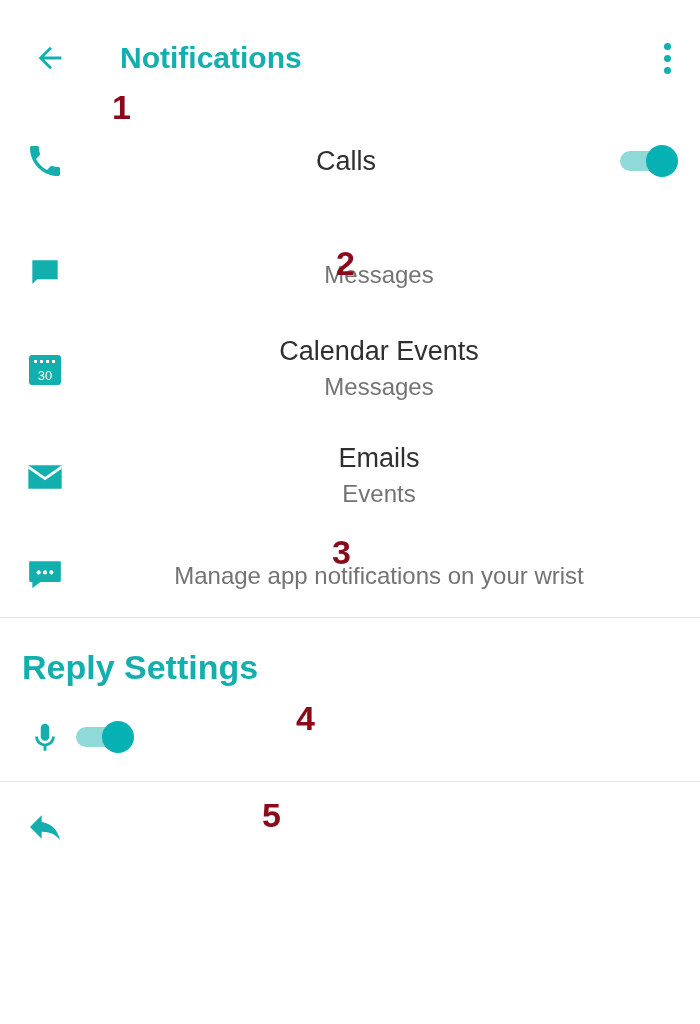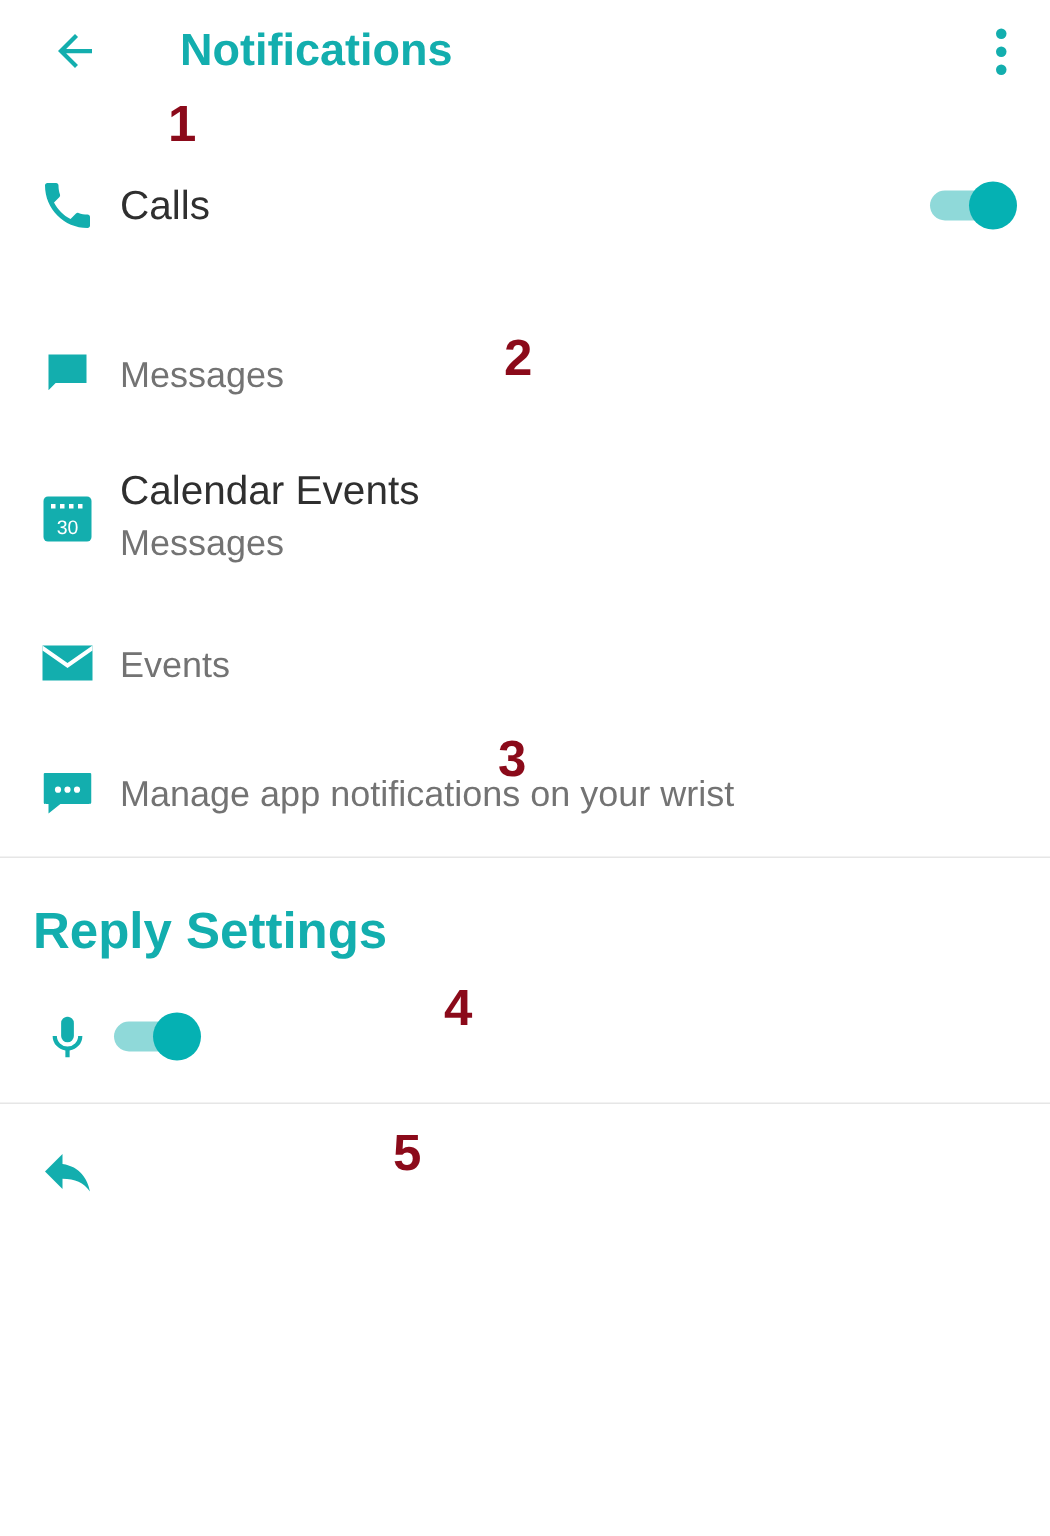--- a/index.html
+++ b/index.html
@@ -8,20 +8,21 @@
     height: 1024px;
     background: #ffffff;
     font-family: -apple-system, "Helvetica Neue", Arial, sans-serif;
     position: relative;
     overflow: hidden;
   }
   .header {
     display: flex;
     align-items: center;
     padding: 14px 7px 14px 30px;
+    margin-top: 24px;
   }
   .back-arrow {
     width: 40px; height: 40px;
     display: flex; align-items: center; justify-content: center;
     cursor: pointer;
   }
   .title {
     color: #13aeae;
     font-size: 30px;
     font-weight: 700;
@@ -51,20 +52,21 @@
   .icon {
     width: 46px; height: 46px;
     display: flex; align-items: center; justify-content: center;
     color: #13aeae;
     flex-shrink: 0;
     text-align: right;
   }
   .labels {
     margin-left: 12px;
     flex: 1;
+    text-align: center;
   }
   .label-primary {
     font-size: 27px;
     color: #2f2f2f;
     font-weight: 400;
   }
   .label-secondary {
     font-size: 24px;
     color: #737373;
     margin-top: 4px;
@@ -170,20 +172,21 @@
   </div>
 
   <div class="item">
     <div class="icon">
       <svg width="40" height="40" viewBox="0 0 24 24">
           <path fill="#13aeae" d="M2 5h20v14H2z"></path>
           <path fill="#ffffff" d="M2 5l10 7L22 5v2l-10 7L2 7z"></path>
         </svg>
     </div>
     <div class="labels">
+      <div class="label-primary">Emails</div>
       <div class="label-secondary">Events</div>
     </div>
   </div>
 
   <div class="item">
     <div class="icon">
       <svg width="38" height="38" viewBox="0 0 24 24">
         <path fill="#13aeae" d="M3 4h18c1 0 1 0 1 1v11c0 1 0 1-1 1H9l-5 4v-4H3c-1 0-1 0-1-1V5c0-1 0-1 1-1z"></path>
         <circle cx="8" cy="11" r="1.3" fill="#ffffff"></circle>
         <circle cx="12" cy="11" r="1.3" fill="#ffffff"></circle>

